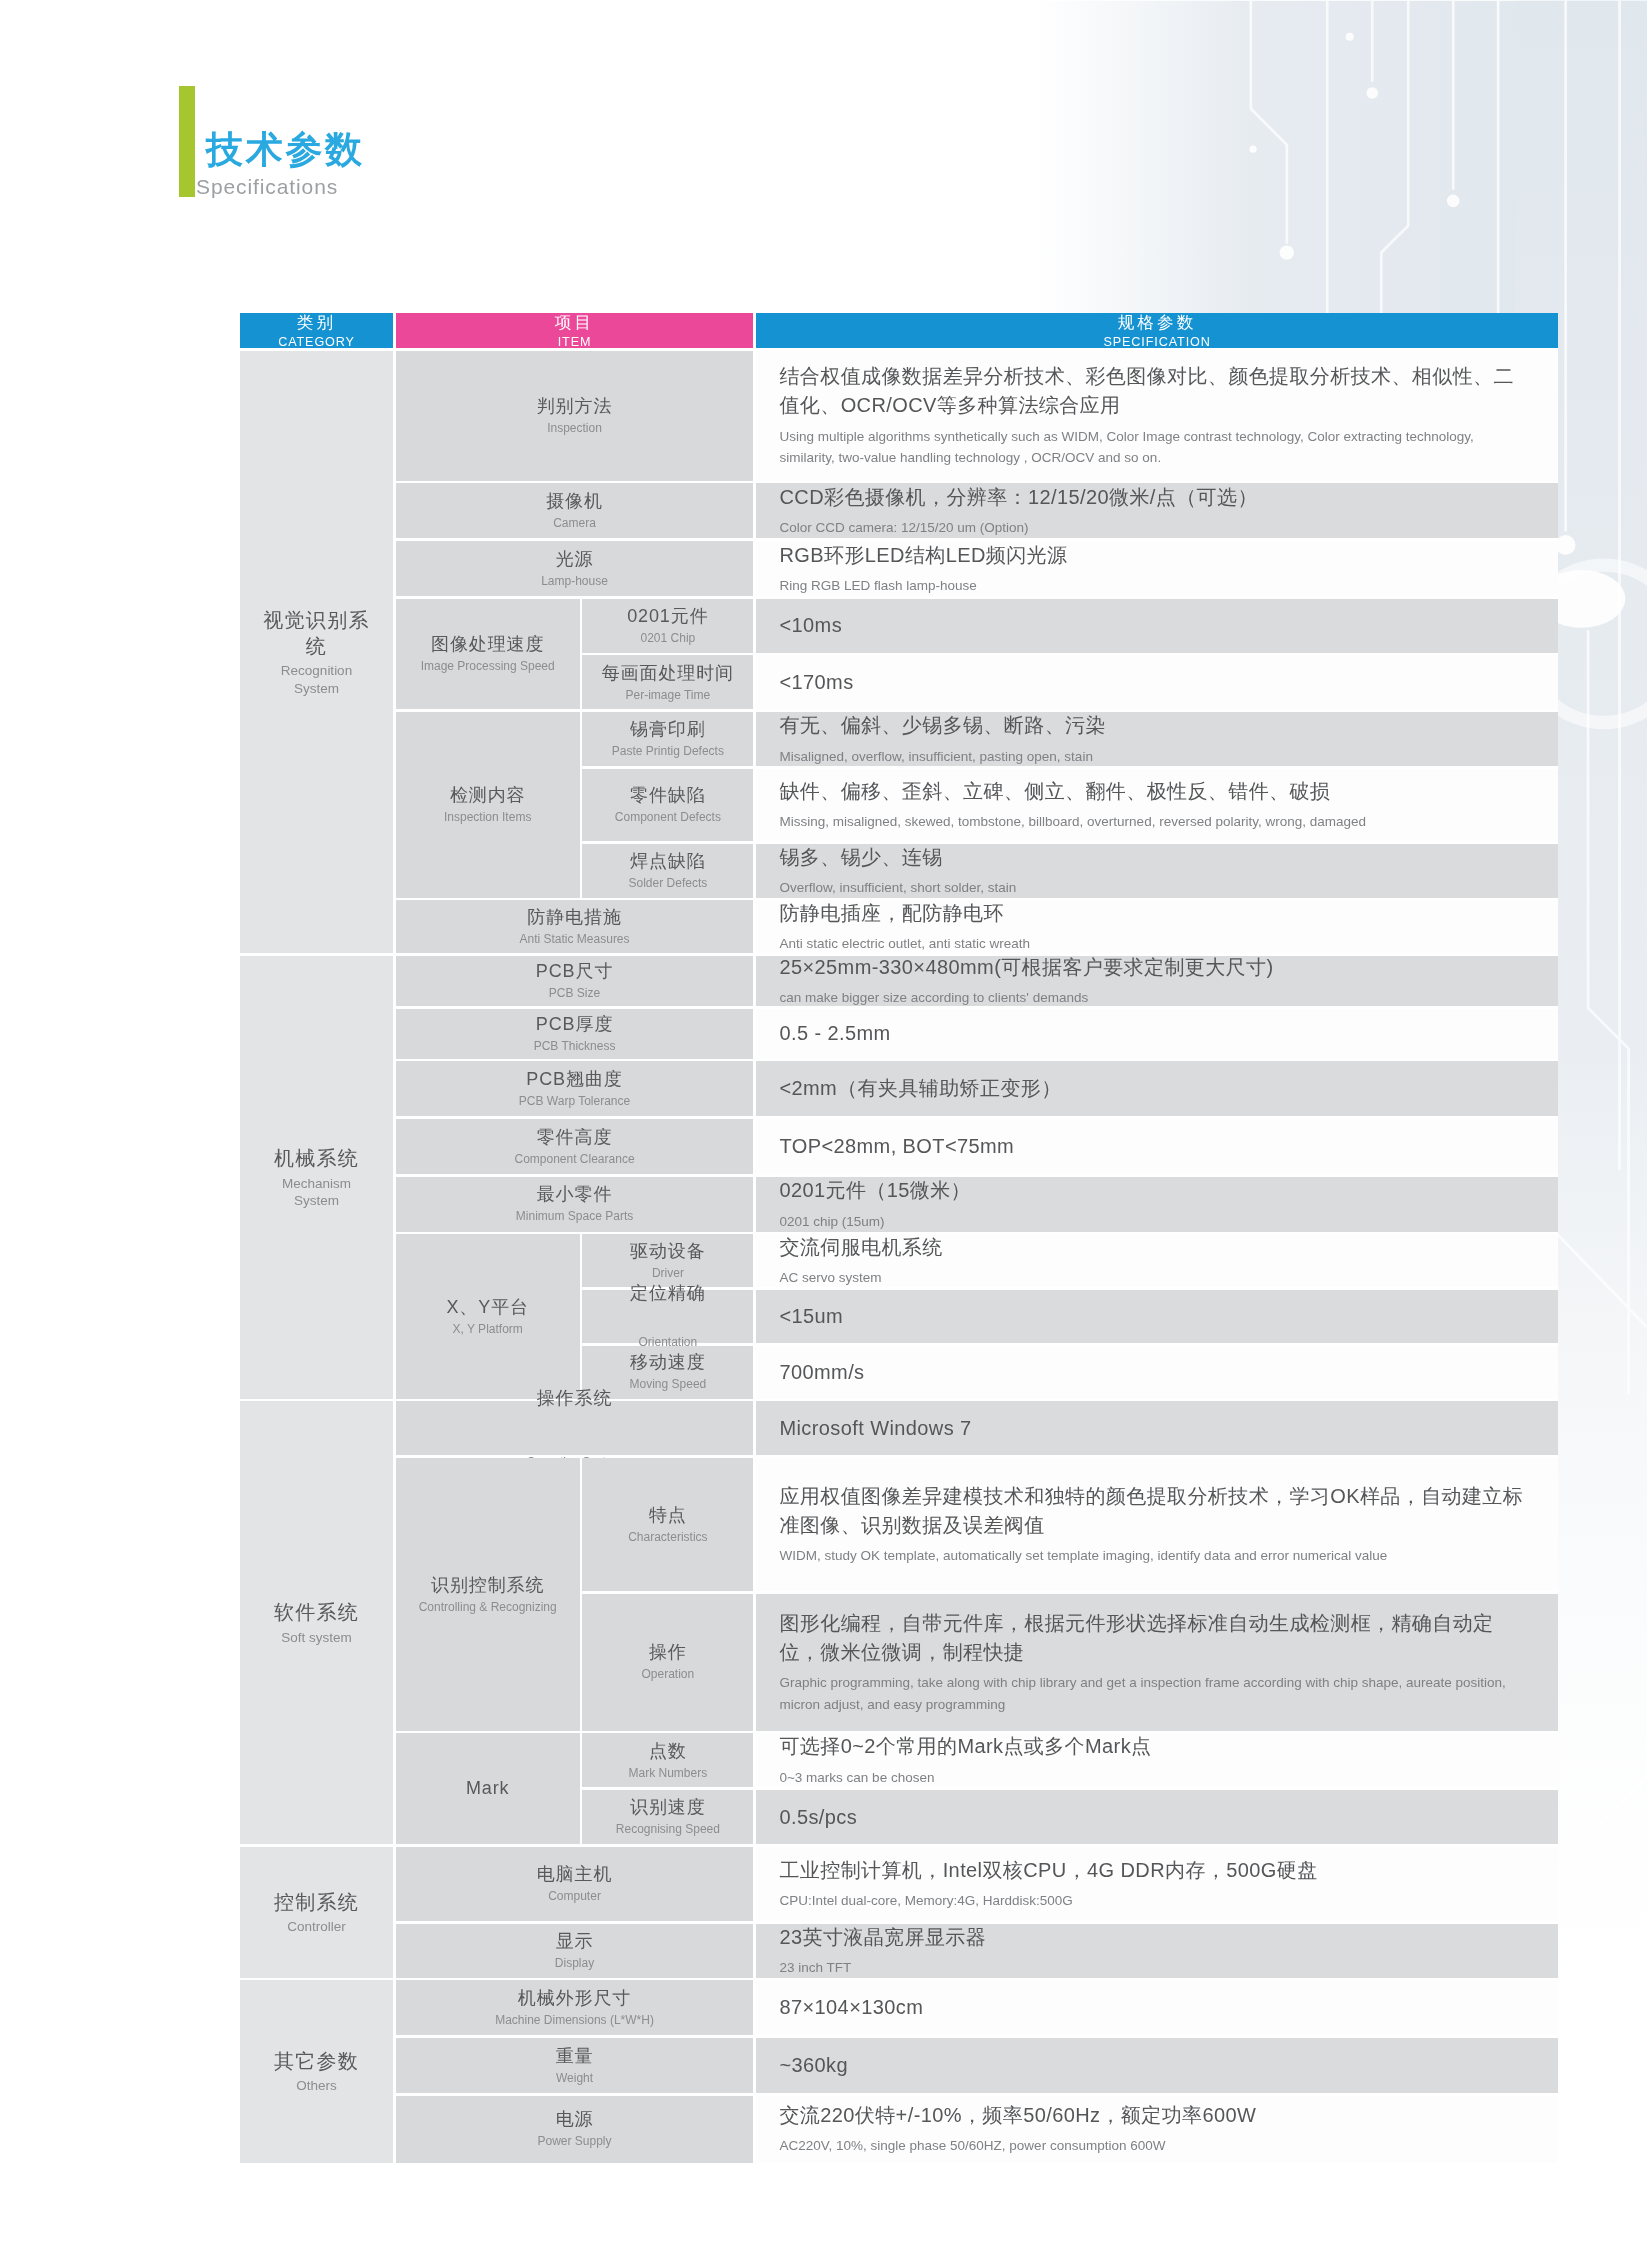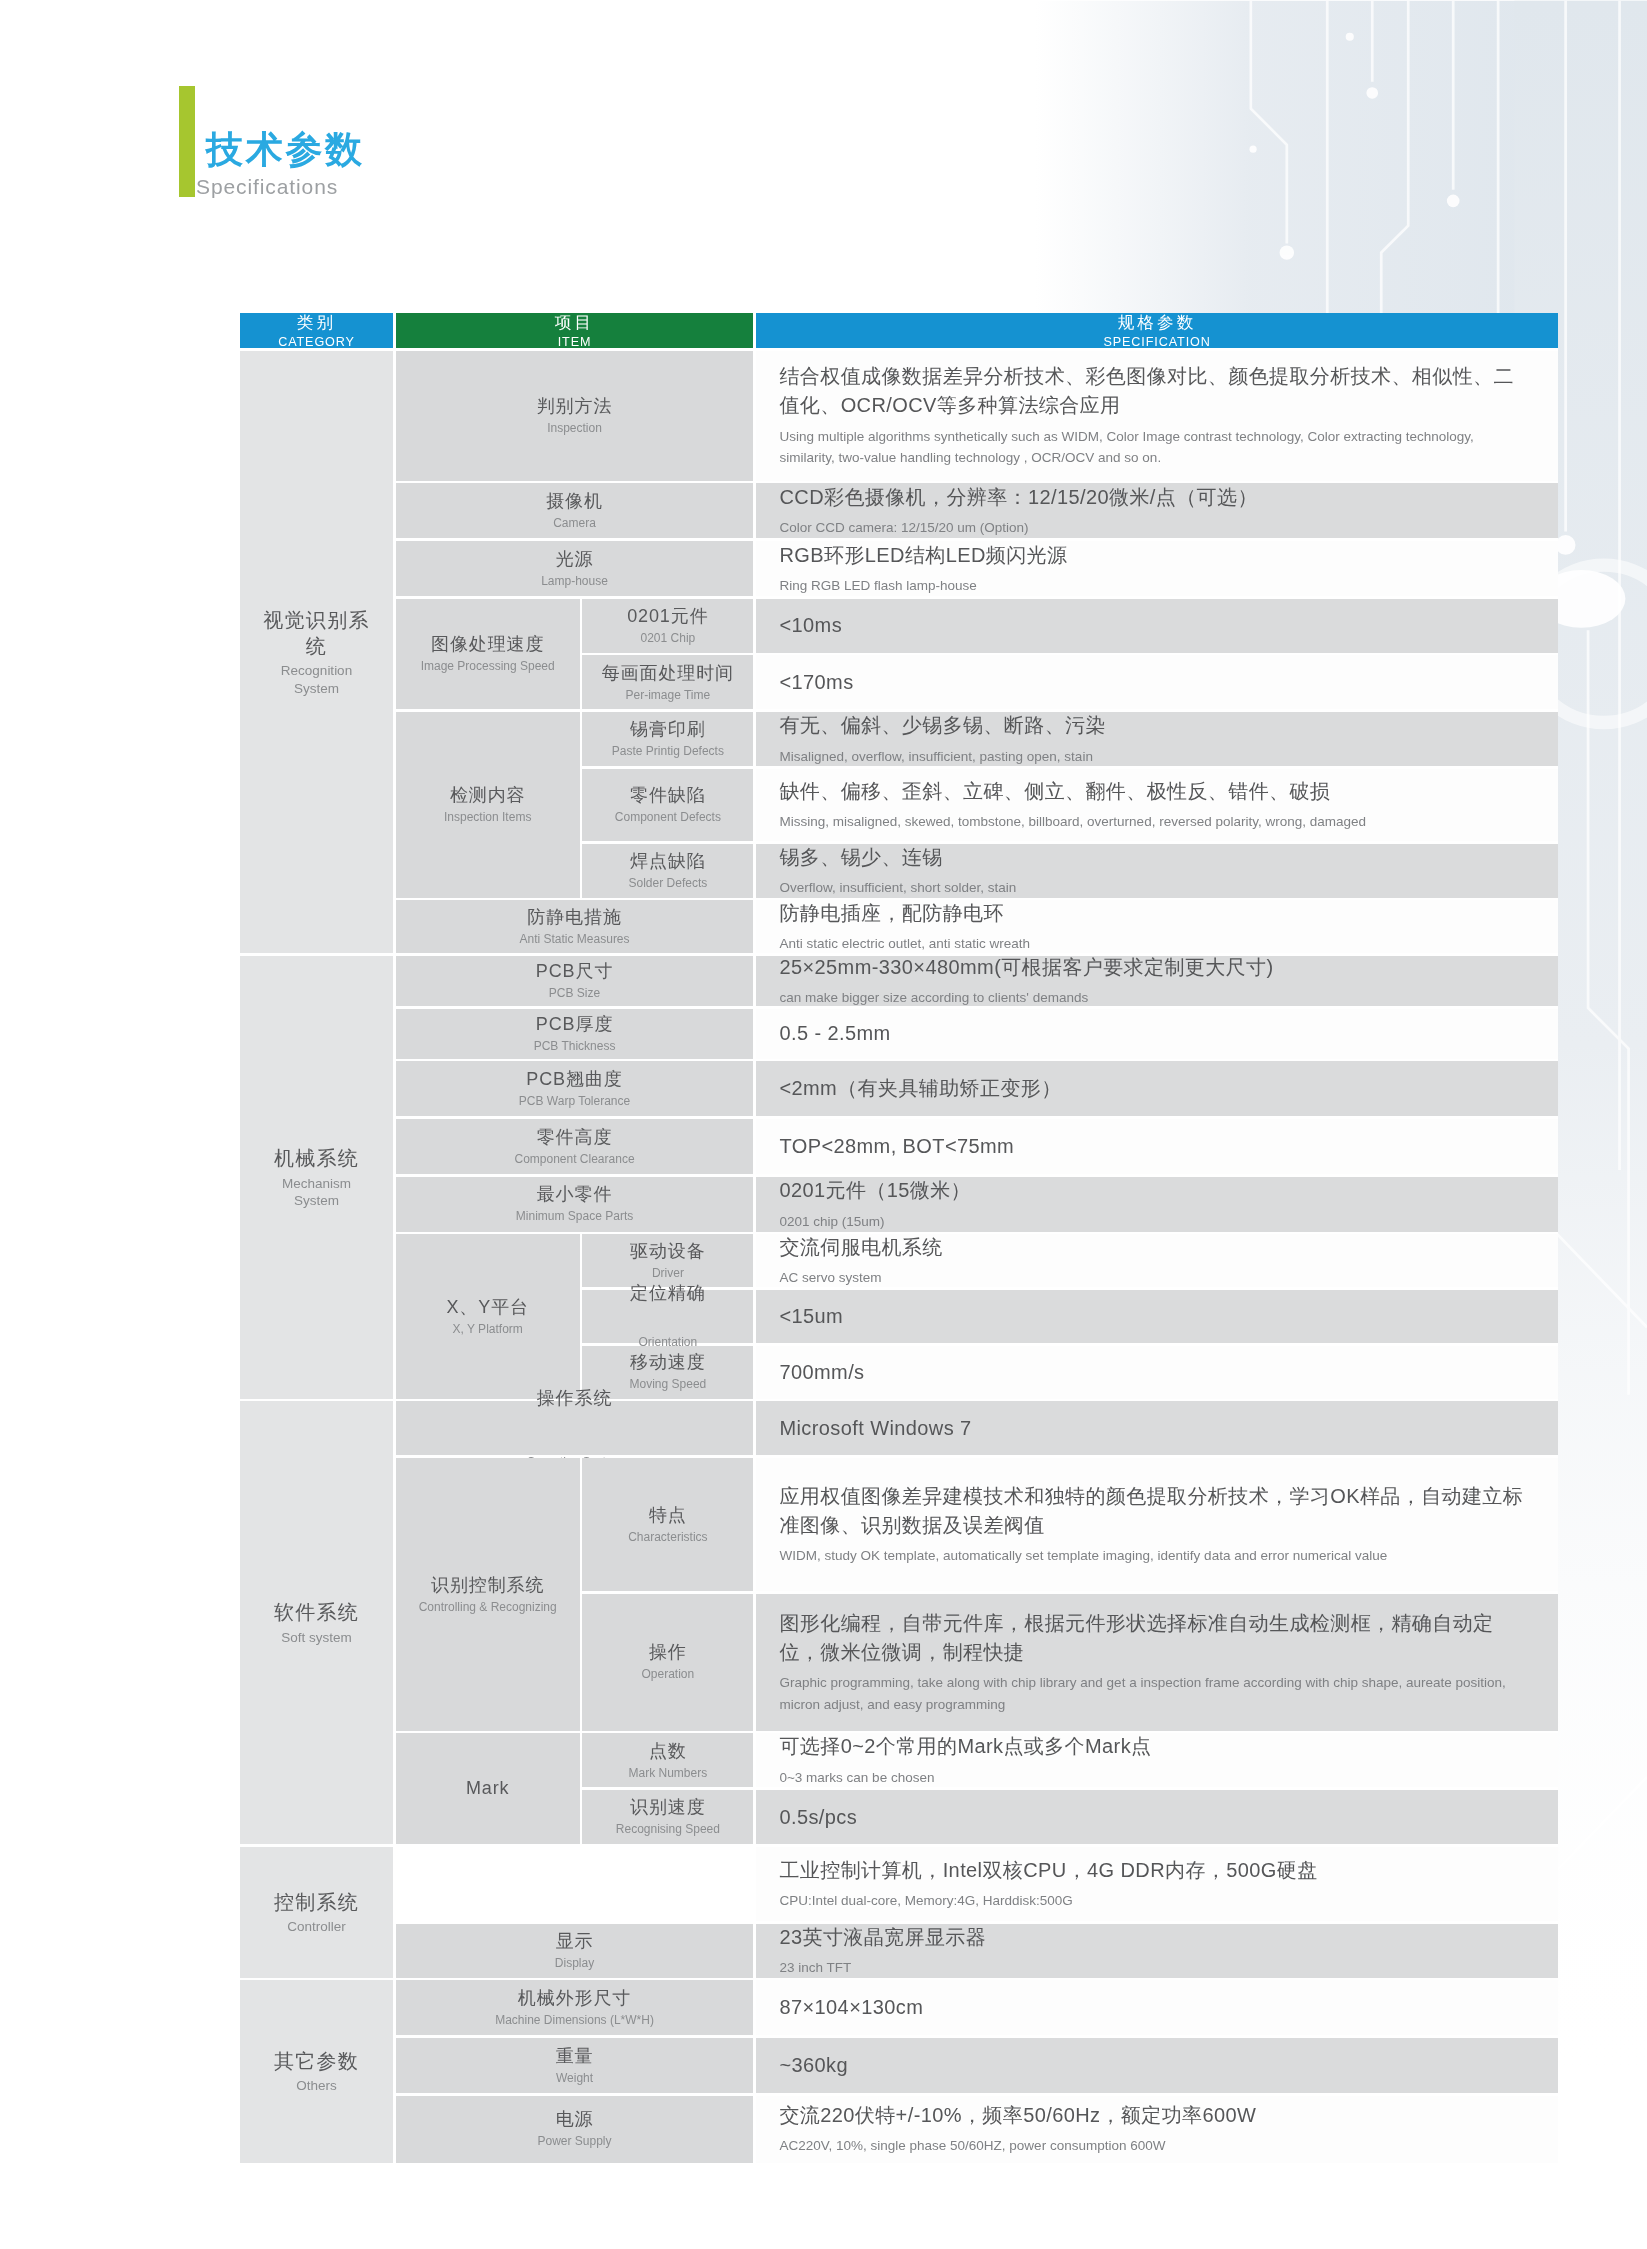--- a/index.html
+++ b/index.html
@@ -85,21 +85,21 @@
 
 <div class="accent-bar" style="background: rgb(166, 198, 47);"></div>
 <div class="page-title-cn" style="color: rgb(42, 169, 225);">技术参数</div>
 <div class="page-title-en">Specifications</div>
 
 <div class="spec-table" id="spec-grid" style="grid-template-rows: 35px 130px 55px 55px 54px 54px 54px 72px 54px 53px 50px 50px 55px 55px 55px 53px 53px 53px 54px 133px 137px 54px 54px 74px 54px 55px 55px 67px;">
   <div class="cell head" style="grid-area: 1 / 1; background: rgb(21, 146, 209);">
     <div class="head-cn">类别</div>
     <div class="head-en">CATEGORY</div>
   </div>
-  <div class="cell head" style="grid-area: 1 / 2 / auto / span 2; background: #15803d; text-align: right;">
+  <div class="cell head" style="grid-area: 1 / 2 / auto / span 2; background: #ec4899; text-align: right;">
     <div class="head-cn">项目</div>
     <div class="head-en">ITEM</div>
   </div>
   <div class="cell head" style="grid-area: 1 / 4; background: rgb(21, 146, 209);">
     <div class="head-cn">规格参数</div>
     <div class="head-en">SPECIFICATION</div>
   </div>
 <div class="cell cat" style="grid-area: 2 / 1 / span 9;">
       <div class="cat-cn">视觉识别系统</div>
       <div class="cat-en">Recognition System</div>
@@ -295,20 +295,24 @@
       <div class="item-cn">识别速度</div>
       <div class="item-en">Recognising Speed</div>
     </div>
     <div class="cell spec shade" style="grid-area: 23 / 4;">
       <div class="spec-cn">0.5s/pcs</div>
     </div>
     <div class="cell cat" style="grid-area: 24 / 1 / span 2;">
       <div class="cat-cn">控制系统</div>
       <div class="cat-en">Controller</div>
     </div>
+    <div class="cell item" style="grid-area: 24 / 2 / auto / span 2;">
+      <div class="item-cn">电脑主机</div>
+      <div class="item-en">Computer</div>
+    </div>
     <div class="cell spec light" style="grid-area: 24 / 4;">
       <div class="spec-cn">工业控制计算机，Intel双核CPU，4G DDR内存，500G硬盘</div>
       <div class="spec-en">CPU:Intel dual-core, Memory:4G, Harddisk:500G</div>
     </div>
     <div class="cell item" style="grid-area: 25 / 2 / auto / span 2;">
       <div class="item-cn">显示</div>
       <div class="item-en">Display</div>
     </div>
     <div class="cell spec shade" style="grid-area: 25 / 4;">
       <div class="spec-cn">23英寸液晶宽屏显示器</div>

